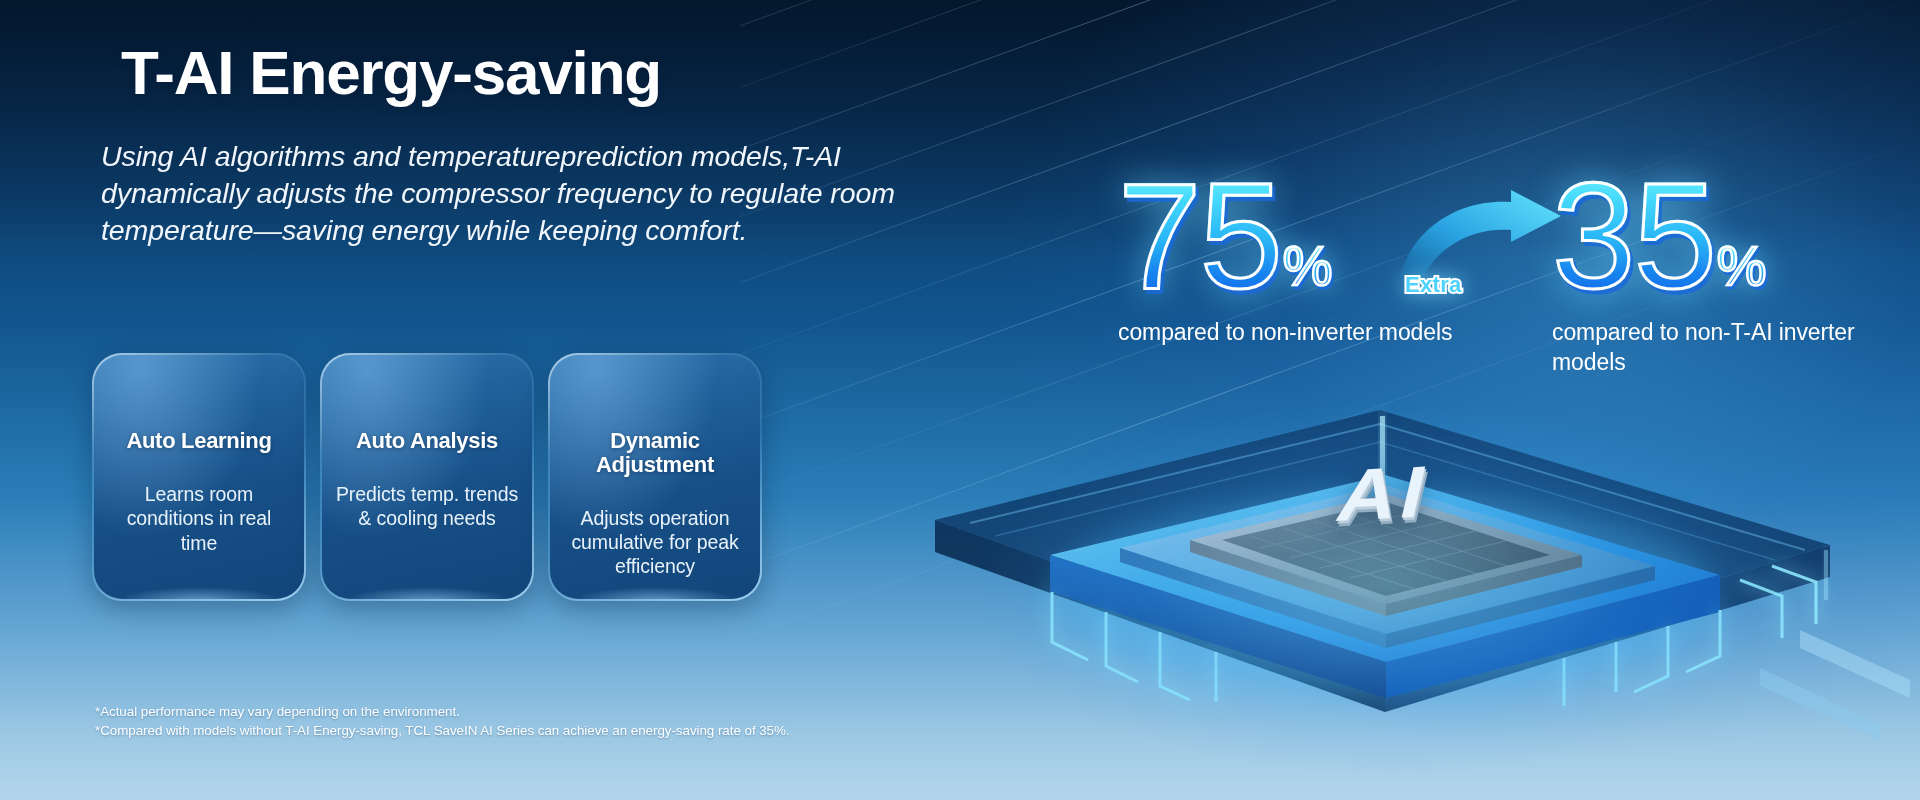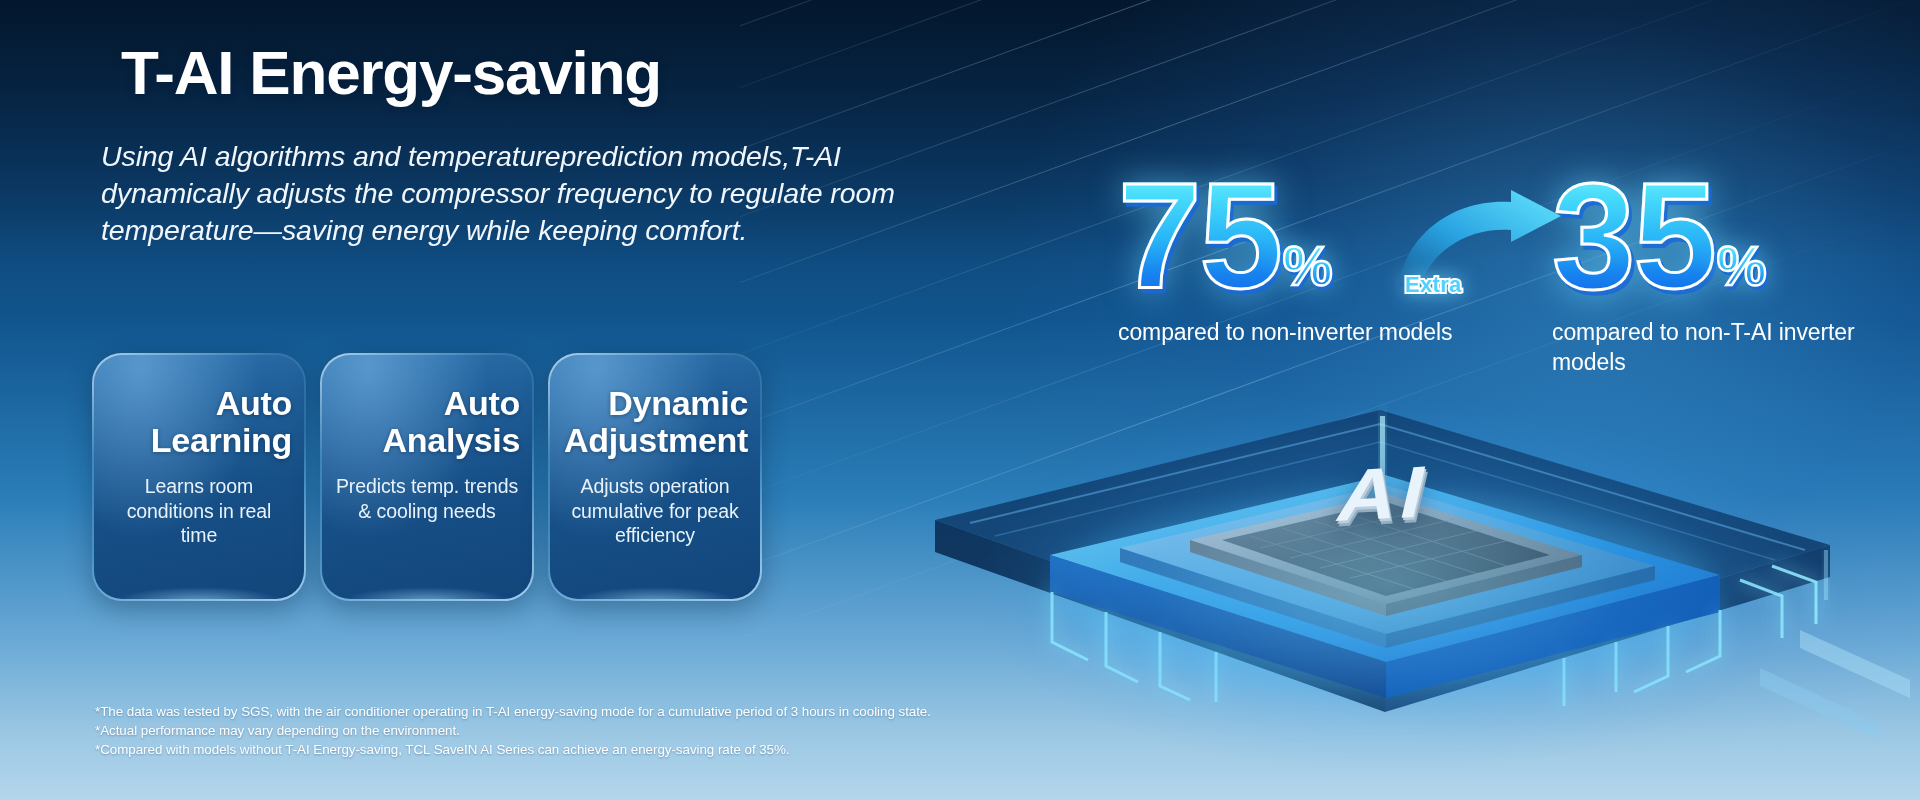--- a/index.html
+++ b/index.html
@@ -97,26 +97,27 @@
     display:flex; flex-direction:column;
     align-items:center; justify-content:flex-start;
     padding:30px 12px 16px;
     overflow:hidden;
   }
   .card-inner::after{
     content:""; position:absolute; left:10%; right:10%; bottom:-2px; height:14px;
     background:radial-gradient(ellipse at 50% 100%, rgba(160,220,255,.55) 0%, rgba(160,220,255,0) 70%);
   }
   .card-title {
-    font-size:34px; font-weight:bold; line-height:1.08;
-    color:#ffffff; text-align:right; letter-spacing:-0.3px;
+    font-size:22px; font-weight:bold; line-height:1.08;
+    color:#ffffff; text-align:center; letter-spacing:-0.3px;
     text-shadow:0 1px 4px rgba(0,20,45,.4);
+    margin-top:44px;
   }
   .card-desc {
-    margin-top:16px;
+    margin-top:29px;
     font-size:19.5px; line-height:1.25; font-weight:400;
     color:#e8f2fa; text-align:center; letter-spacing:-0.1px;
   }
 
   
   .footnotes {
     position:absolute; left:95px; top:702px;
     font-size:13.4px; line-height:1.42; color:#ffffff;
     letter-spacing:-0.05px;
     text-shadow:0 1px 2px rgba(10,50,90,.35);
@@ -125,21 +126,21 @@
 
   
   .stats { position:absolute; left:1110px; top:170px; width:790px; height:240px; }
 
   .stat { position:absolute; }
   .stat-75 { left:8px; top:0px; }
   .stat-35 { left:442px; top:0px; }
 
   .bignum {
     display:flex; align-items:flex-end;
-    font-weight:bold; letter-spacing:-2px;
+    font-weight:normal; letter-spacing:-2px;
     line-height:.88;
   }
   .bignum .num {
     font-size:150px;
     background:linear-gradient(180deg, #6df0ff 0%, #45d9fb 22%, #29b6f7 52%, #1784ef 78%, #1366e8 100%);
     -webkit-background-clip:text; background-clip:text;
     color:transparent;
     -webkit-text-stroke:3px #ffffff;
     paint-order:stroke fill;
     filter:drop-shadow(3px 4px 0 rgba(26,104,216,.85)) drop-shadow(0 0 16px rgba(110,215,255,.55));
@@ -374,18 +375,17 @@
           <stop offset="45%" stop-color="#2aa3e2"></stop>
           <stop offset="100%" stop-color="#63e6ff"></stop>
         </linearGradient>
       </defs>
       <path d="M6,96 C12,44 62,8 118,12 L118,0 L168,26 L118,52 L118,40 C74,37 36,62 26,100 Z" fill="url(#arrowGrad)"></path>
     </svg>
     <div class="extra-label">Extra</div>
   </div>
 
   <div class="footnotes">
-    <div>*The data was tested by SGS, with the air conditioner operating in T-AI energy-saving mode for a cumulative period of 3 hours in cooling state.</div>
     <div>*Actual performance may vary depending on the environment.</div>
     <div>*Compared with models without T-AI Energy-saving, TCL SaveIN AI Series can achieve an energy-saving rate of 35%.</div>
   </div>
 
 </div>
 
 </body></html>

